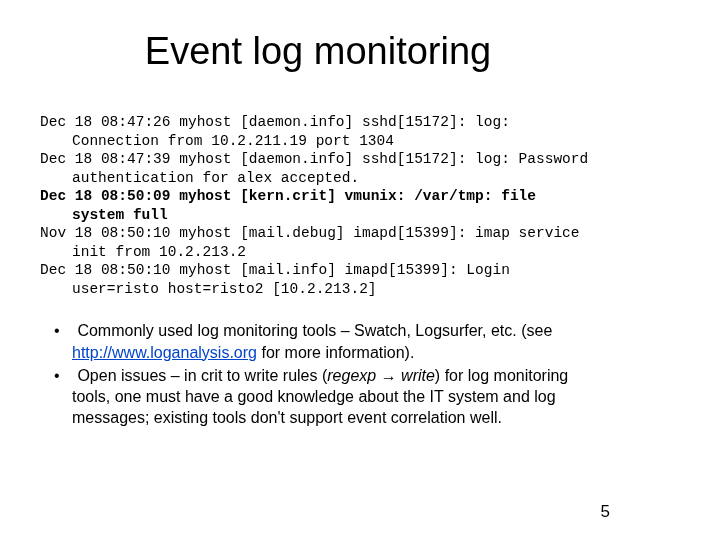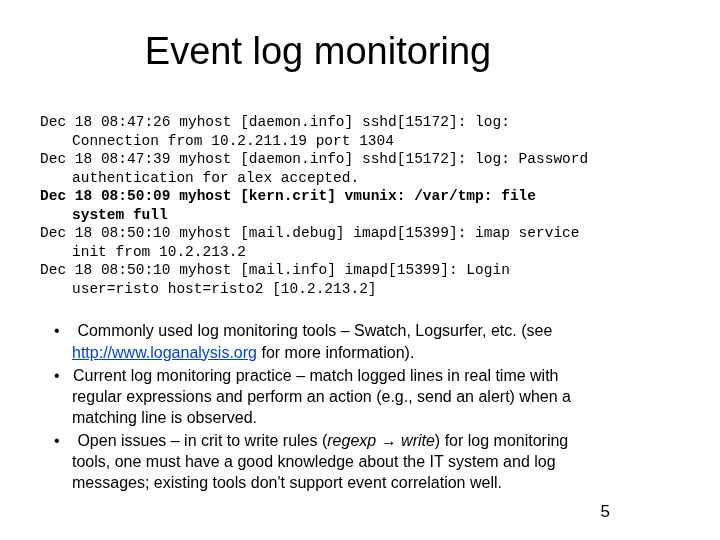--- a/index.html
+++ b/index.html
@@ -73,29 +73,28 @@
 <body>
 
 <div class="slide">
 
   <h1 class="title">Event log monitoring</h1>
 
   <div class="log-block">
     <p class="log-line">Dec 18 08:47:26 myhost [daemon.info] sshd[15172]: log: Connection from 10.2.211.19 port 1304</p>
     <p class="log-line">Dec 18 08:47:39 myhost [daemon.info] sshd[15172]: log: Password authentication for alex accepted.</p>
     <p class="log-line bold">Dec 18 08:50:09 myhost [kern.crit] vmunix: /var/tmp: file system full</p>
-    <p class="log-line">Dec 18 08:50:10 myhost [mail.debug] imapd[15399]: imap service init from 10.2.213.2</p>
+    <p class="log-line">Nov 18 08:50:10 myhost [mail.debug] imapd[15399]: imap service init from 10.2.213.2</p>
     <p class="log-line">Dec 18 08:50:10 myhost [mail.info] imapd[15399]: Login user=risto host=risto2 [10.2.213.2]</p>
   </div>
 
   <div class="bullets">
     <p class="bullet">
       <span>Commonly used log monitoring tools – Swatch, Logsurfer, etc. (see </span><span class="link">http://www.loganalysis.org</span><span> for more information).</span>
     </p>
-    <p class="bullet">Current log monitoring practice – match logged lines in real time with regular expressions and perform an action (e.g., send an alert) when a matching line is observed.</p>
     <p class="bullet">
       <span>Open issues – in crit to write rules (</span><span class="italic">regexp → write</span><span>) for log monitoring tools, one must have a good knowledge about the IT system and log messages; existing tools don't support event correlation well.</span>
     </p>
   </div>
 
   <div class="pagenum">5</div>
 
 </div>
 
 </body></html>

